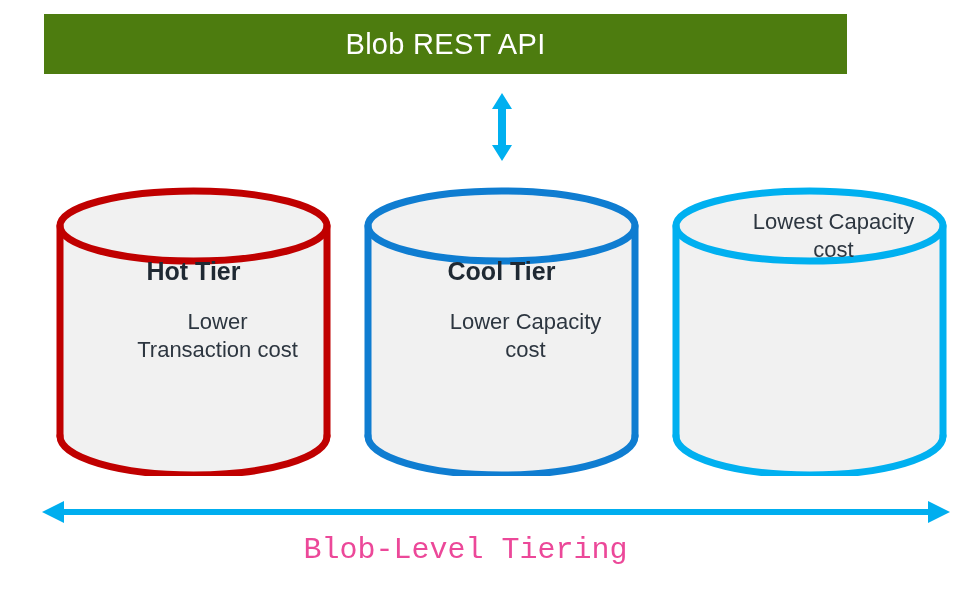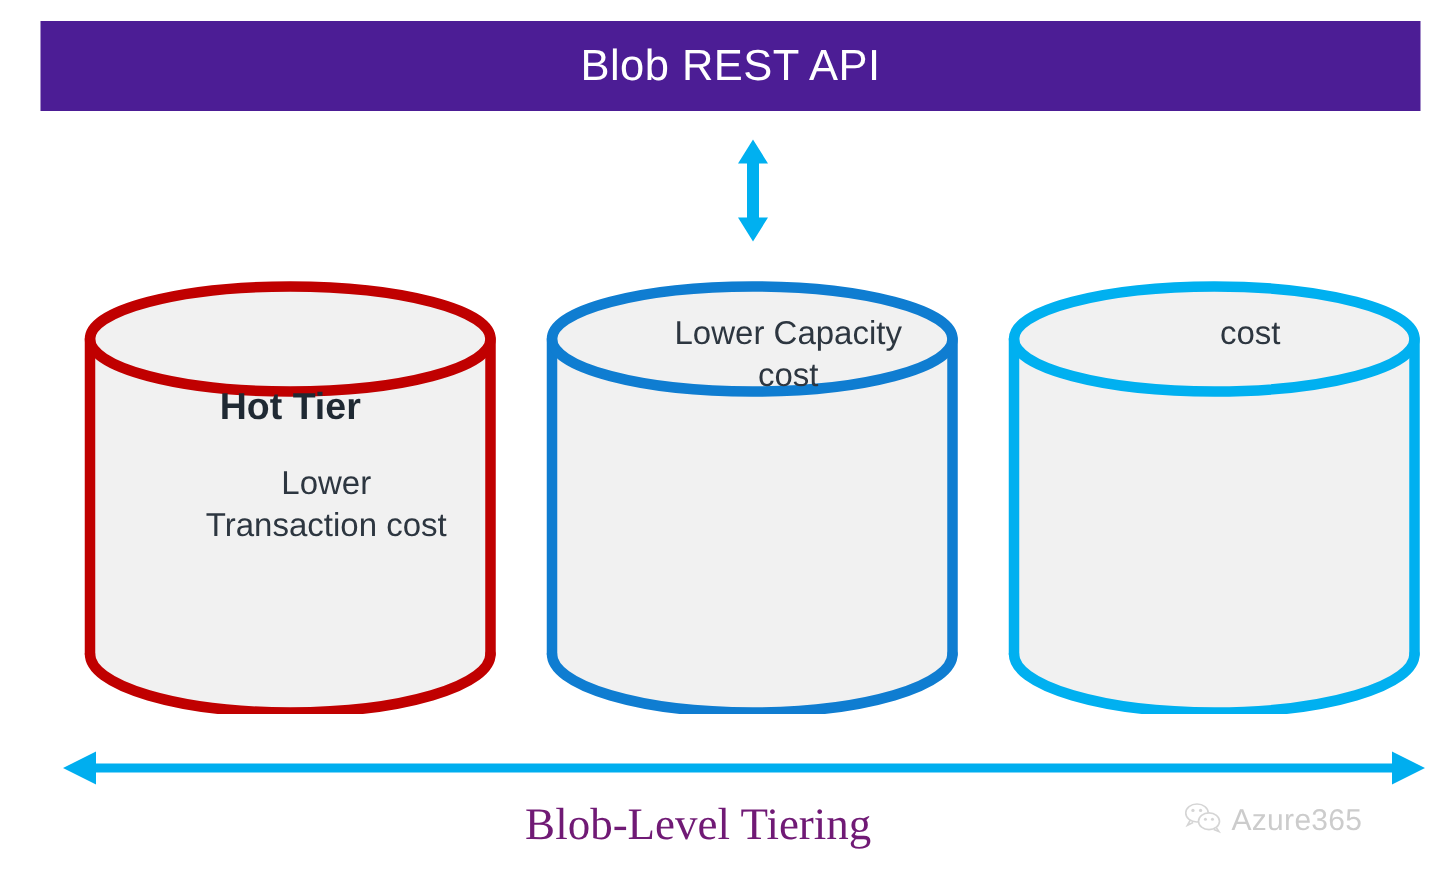--- a/index.html
+++ b/index.html
@@ -16,25 +16,25 @@
   #canvas {
     position: relative;
     width: 969px;
     height: 590px;
     background: #ffffff;
   }
 
   
   #header-banner {
     position: absolute;
-    left: 27px;
+    left: 44px;
     top: 14px;
-    width: 920px;
+    width: 803px;
     height: 60px;
-    background: #4c1d95;
+    background: #4d7c0f;
     display: flex;
     align-items: center;
     justify-content: center;
   }
   #header-title {
     color: #ffffff;
     font-size: 29px;
     font-weight: 400;
     letter-spacing: 0.3px;
     font-family: "Liberation Sans", sans-serif;
@@ -109,22 +109,22 @@
   }
 
   
   #bottom-caption {
     position: absolute;
     left: 0;
     top: 533px;
     width: 931px;
     text-align: center;
     font-size: 30px;
-    color: #701a75;
-    font-family: Liberation Serif, serif;
+    color: #ec4899;
+    font-family: Liberation Mono, monospace;
   }
 
   
   #watermark {
     position: absolute;
     left: 789px;
     top: 534px;
     display: flex;
     align-items: center;
     gap: 6px;
@@ -175,64 +175,47 @@
   <div class="cylinder" id="cyl-cool">
     <svg class="cyl-svg" viewBox="0 0 279 290" preserveAspectRatio="none">
       <path d="M6,40 L6,250 A133.5,39 0 0 0 273,250 L273,40 Z" fill="#F1F1F1" stroke="none"></path>
       <ellipse cx="139.5" cy="40" rx="133.5" ry="35" fill="#F1F1F1" stroke="none"></ellipse>
       <path d="M6,40 L6,250" fill="none" stroke="#0F7DD1" stroke-width="7" stroke-linecap="round"></path>
       <path d="M273,40 L273,250" fill="none" stroke="#0F7DD1" stroke-width="7" stroke-linecap="round"></path>
       <path d="M6,250 A133.5,39 0 0 0 273,250" fill="none" stroke="#0F7DD1" stroke-width="7" stroke-linecap="round"></path>
       <ellipse cx="139.5" cy="40" rx="133.5" ry="35" fill="none" stroke="#0F7DD1" stroke-width="7"></ellipse>
     </svg>
     <div class="cyl-text">
+      <div class="cyl-title">Cool Tier</div>
       <div class="cyl-sub">
         <div>Lower Capacity</div>
         <div>cost</div>
       </div>
     </div>
   </div>
 
   <div class="cylinder" id="cyl-arch">
     <svg class="cyl-svg" viewBox="0 0 279 290" preserveAspectRatio="none">
       <path d="M6,40 L6,250 A133.5,39 0 0 0 273,250 L273,40 Z" fill="#F1F1F1" stroke="none"></path>
       <ellipse cx="139.5" cy="40" rx="133.5" ry="35" fill="#F1F1F1" stroke="none"></ellipse>
       <path d="M6,40 L6,250" fill="none" stroke="#00B0F0" stroke-width="7" stroke-linecap="round"></path>
       <path d="M273,40 L273,250" fill="none" stroke="#00B0F0" stroke-width="7" stroke-linecap="round"></path>
       <path d="M6,250 A133.5,39 0 0 0 273,250" fill="none" stroke="#00B0F0" stroke-width="7" stroke-linecap="round"></path>
       <ellipse cx="139.5" cy="40" rx="133.5" ry="35" fill="none" stroke="#00B0F0" stroke-width="7"></ellipse>
     </svg>
     <div class="cyl-text">
       <div class="cyl-sub">
+        <div>Lowest Capacity</div>
         <div>cost</div>
       </div>
     </div>
   </div>
 
   <div id="bottom-arrow">
     <svg width="912" height="28" viewBox="0 0 912 28">
       <polygon fill="#00AEEF" points="2,14 24,3 24,11 888,11 888,3 910,14 888,25 888,17 24,17 24,25"></polygon>
     </svg>
   </div>
 
   <div id="bottom-caption">Blob-Level Tiering</div>
 
-  <div id="watermark">
-    <span>
-      <svg width="26" height="22" viewBox="0 0 26 22">
-        <g fill="none" stroke="#c6c6c6" stroke-width="1.1">
-          <ellipse cx="9" cy="8" rx="7.5" ry="6"></ellipse>
-          <path d="M4.5,12.8 L2.6,16.2 L6.4,14.4"></path>
-          <ellipse cx="17" cy="13.5" rx="7" ry="5.6" fill="#ffffff"></ellipse>
-          <path d="M21.8,17.6 L23.6,20.4 L20.2,19"></path>
-        </g>
-        <g fill="#c6c6c6">
-          <circle cx="6.3" cy="6.3" r="1.1"></circle>
-          <circle cx="11.4" cy="6.3" r="1.1"></circle>
-          <circle cx="14.6" cy="12.1" r="1"></circle>
-          <circle cx="19.3" cy="12.1" r="1"></circle>
-        </g>
-      </svg>
-    </span>
-    <span id="watermark-text">Azure365</span>
-  </div>
 
 </div>
 
 </body></html>

